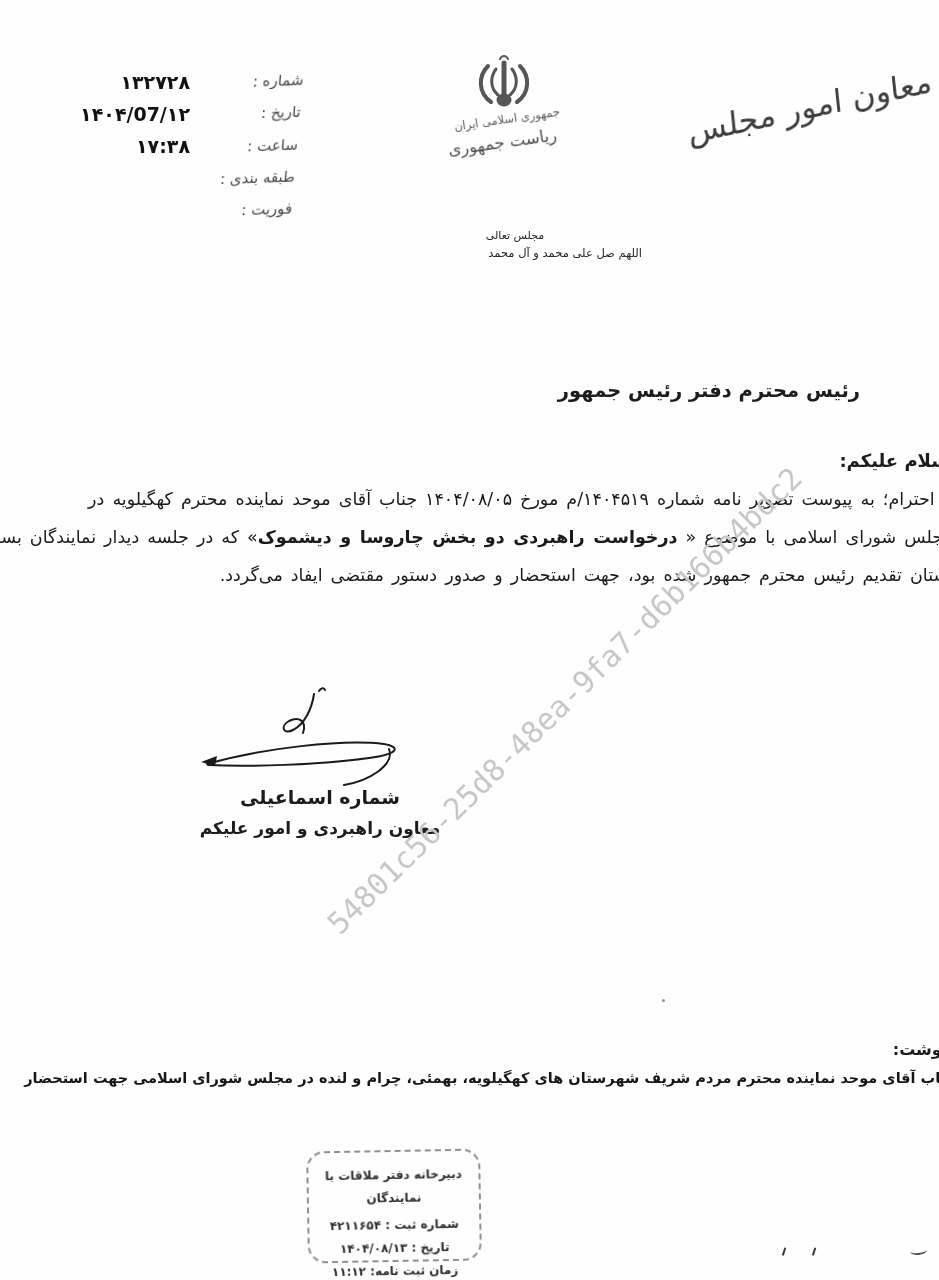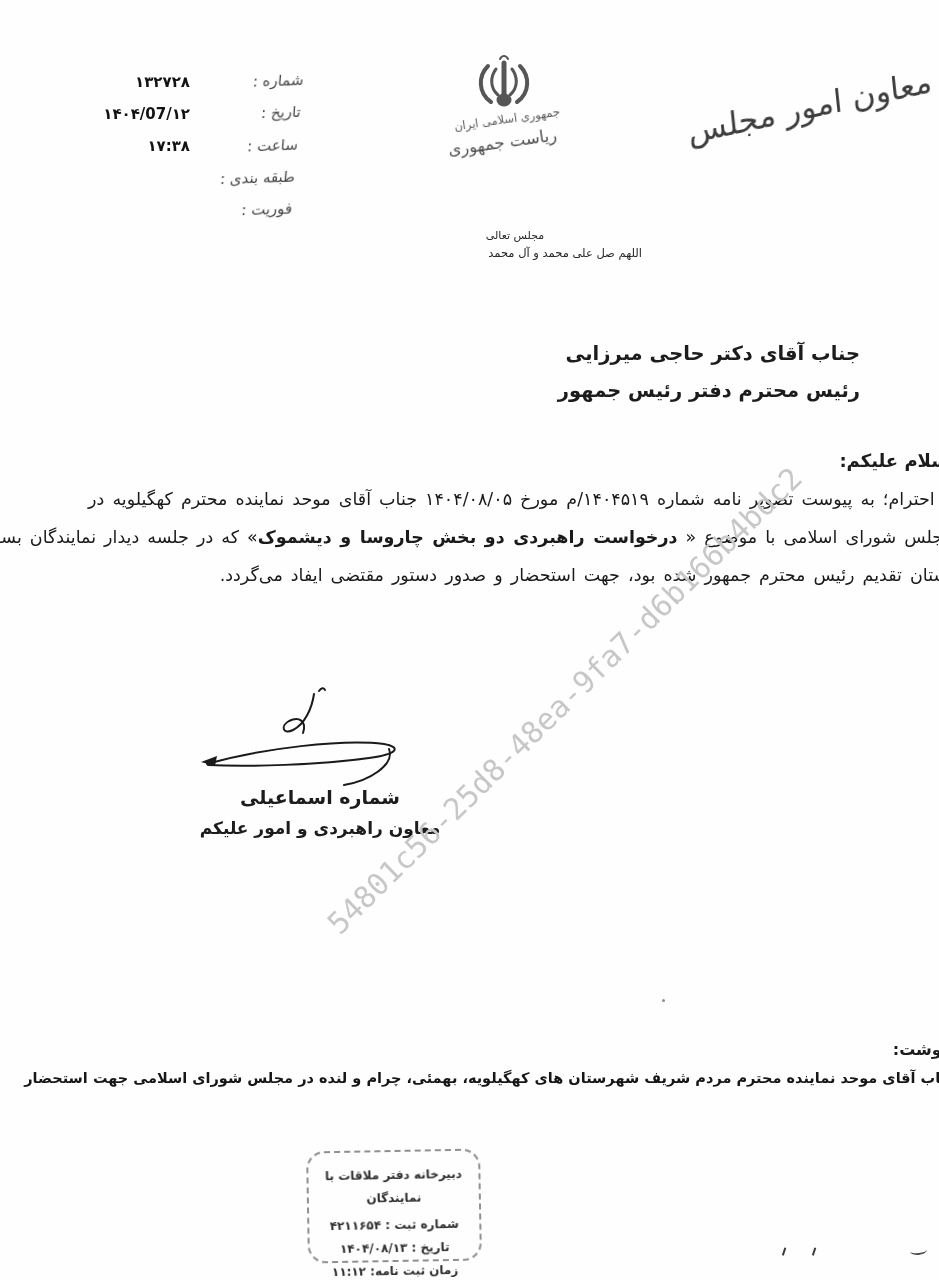--- a/index.html
+++ b/index.html
@@ -10,21 +10,21 @@
   }
   
   .hdr-labels{
     position:absolute;top:64px;right:634px;text-align:right;
     font-size:15px;color:#474747;line-height:32px;
     transform:rotate(-2deg) skewX(-7deg);transform-origin:top right;
     filter:blur(.2px);
   }
   .hdr-values{
     position:absolute;top:66px;right:749px;text-align:right;
-    font-weight:bold;font-size:15px;color:#121212;line-height:32px;
+    font-weight:bold;font-size:19px;color:#121212;line-height:32px;
     white-space:nowrap;
   }
   
   .emblem{position:absolute;left:452px;top:54px;}
   .emblem-cap1{position:absolute;left:437px;top:112px;width:140px;text-align:center;
     font-size:11.5px;color:#5c5c5c;transform:rotate(-8deg);filter:blur(.2px);white-space:nowrap;}
   .emblem-cap2{position:absolute;left:420px;top:133px;width:165px;text-align:center;
     font-size:16.5px;color:#4d4d4d;transform:rotate(-8deg);filter:blur(.2px);white-space:nowrap;}
   
   .calligraphy{
@@ -104,21 +104,20 @@
     </g>
   </svg>
   <div class="emblem-cap1">جمهوری اسلامی ایران</div>
   <div class="emblem-cap2">ریاست جمهوری</div>
 
   <div class="calligraphy">معاون امور مجلس</div>
 
   <div class="inv1">مجلس تعالی</div>
   <div class="inv2">اللهم صل علی محمد و آل محمد</div>
 
-  <div class="rcpt1">جناب آقای دکتر حاجی میرزایی</div>
   <div class="rcpt2">رئیس محترم دفتر رئیس جمهور</div>
 
   <div class="salutation">سلام علیکم:</div>
   <div class="body-line bl1">با احترام؛ به پیوست تصویر نامه شماره ۱۴۰۴۵۱۹/م مورخ ۱۴۰۴/۰۸/۰۵ جناب آقای موحد نماینده محترم کهگیلویه در</div>
   <div class="body-line bl2"><span>مجلس شورای اسلامی با موضوع « </span><span class="subject-bold">درخواست راهبردی دو بخش چاروسا و دیشموک</span><span>» که در جلسه دیدار نمایندگان بسمه</span></div>
   <div class="body-line bl3">استان تقدیم رئیس محترم جمهور شده بود، جهت استحضار و صدور دستور مقتضی ایفاد می‌گردد.</div>
 
   <svg class="sig-svg" width="224" height="115" viewBox="0 0 224 115">
     <g stroke="#1a1a1a" fill="none" stroke-width="2" stroke-linecap="round">
       <path d="M126,11 C128,8 131,7 132,10"></path>

